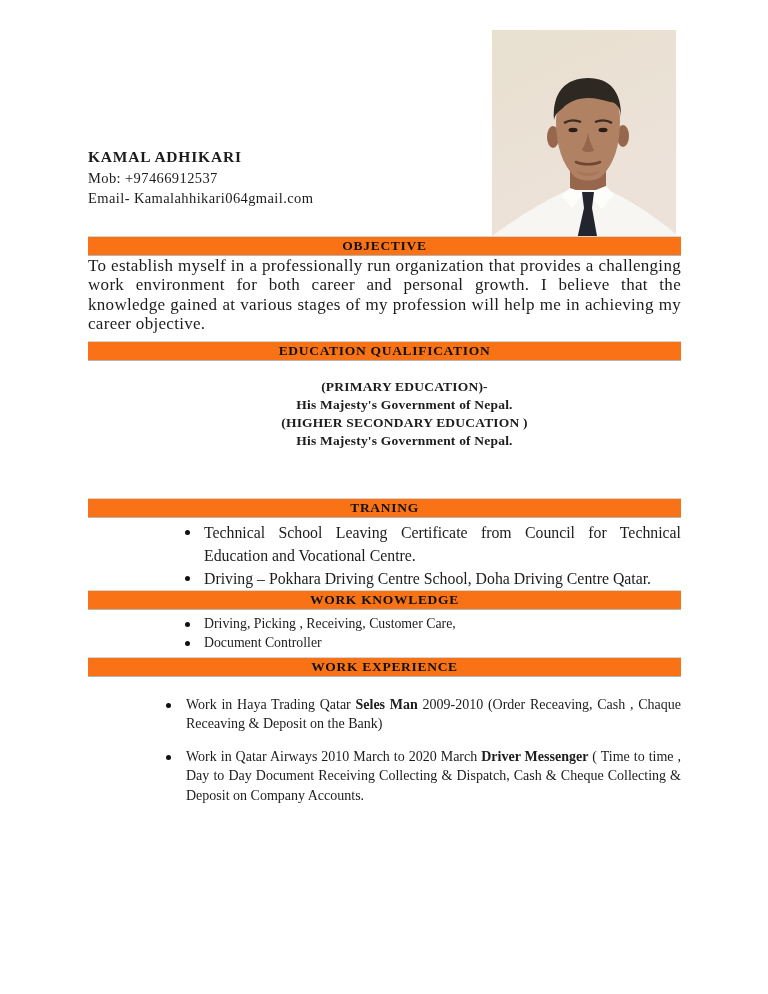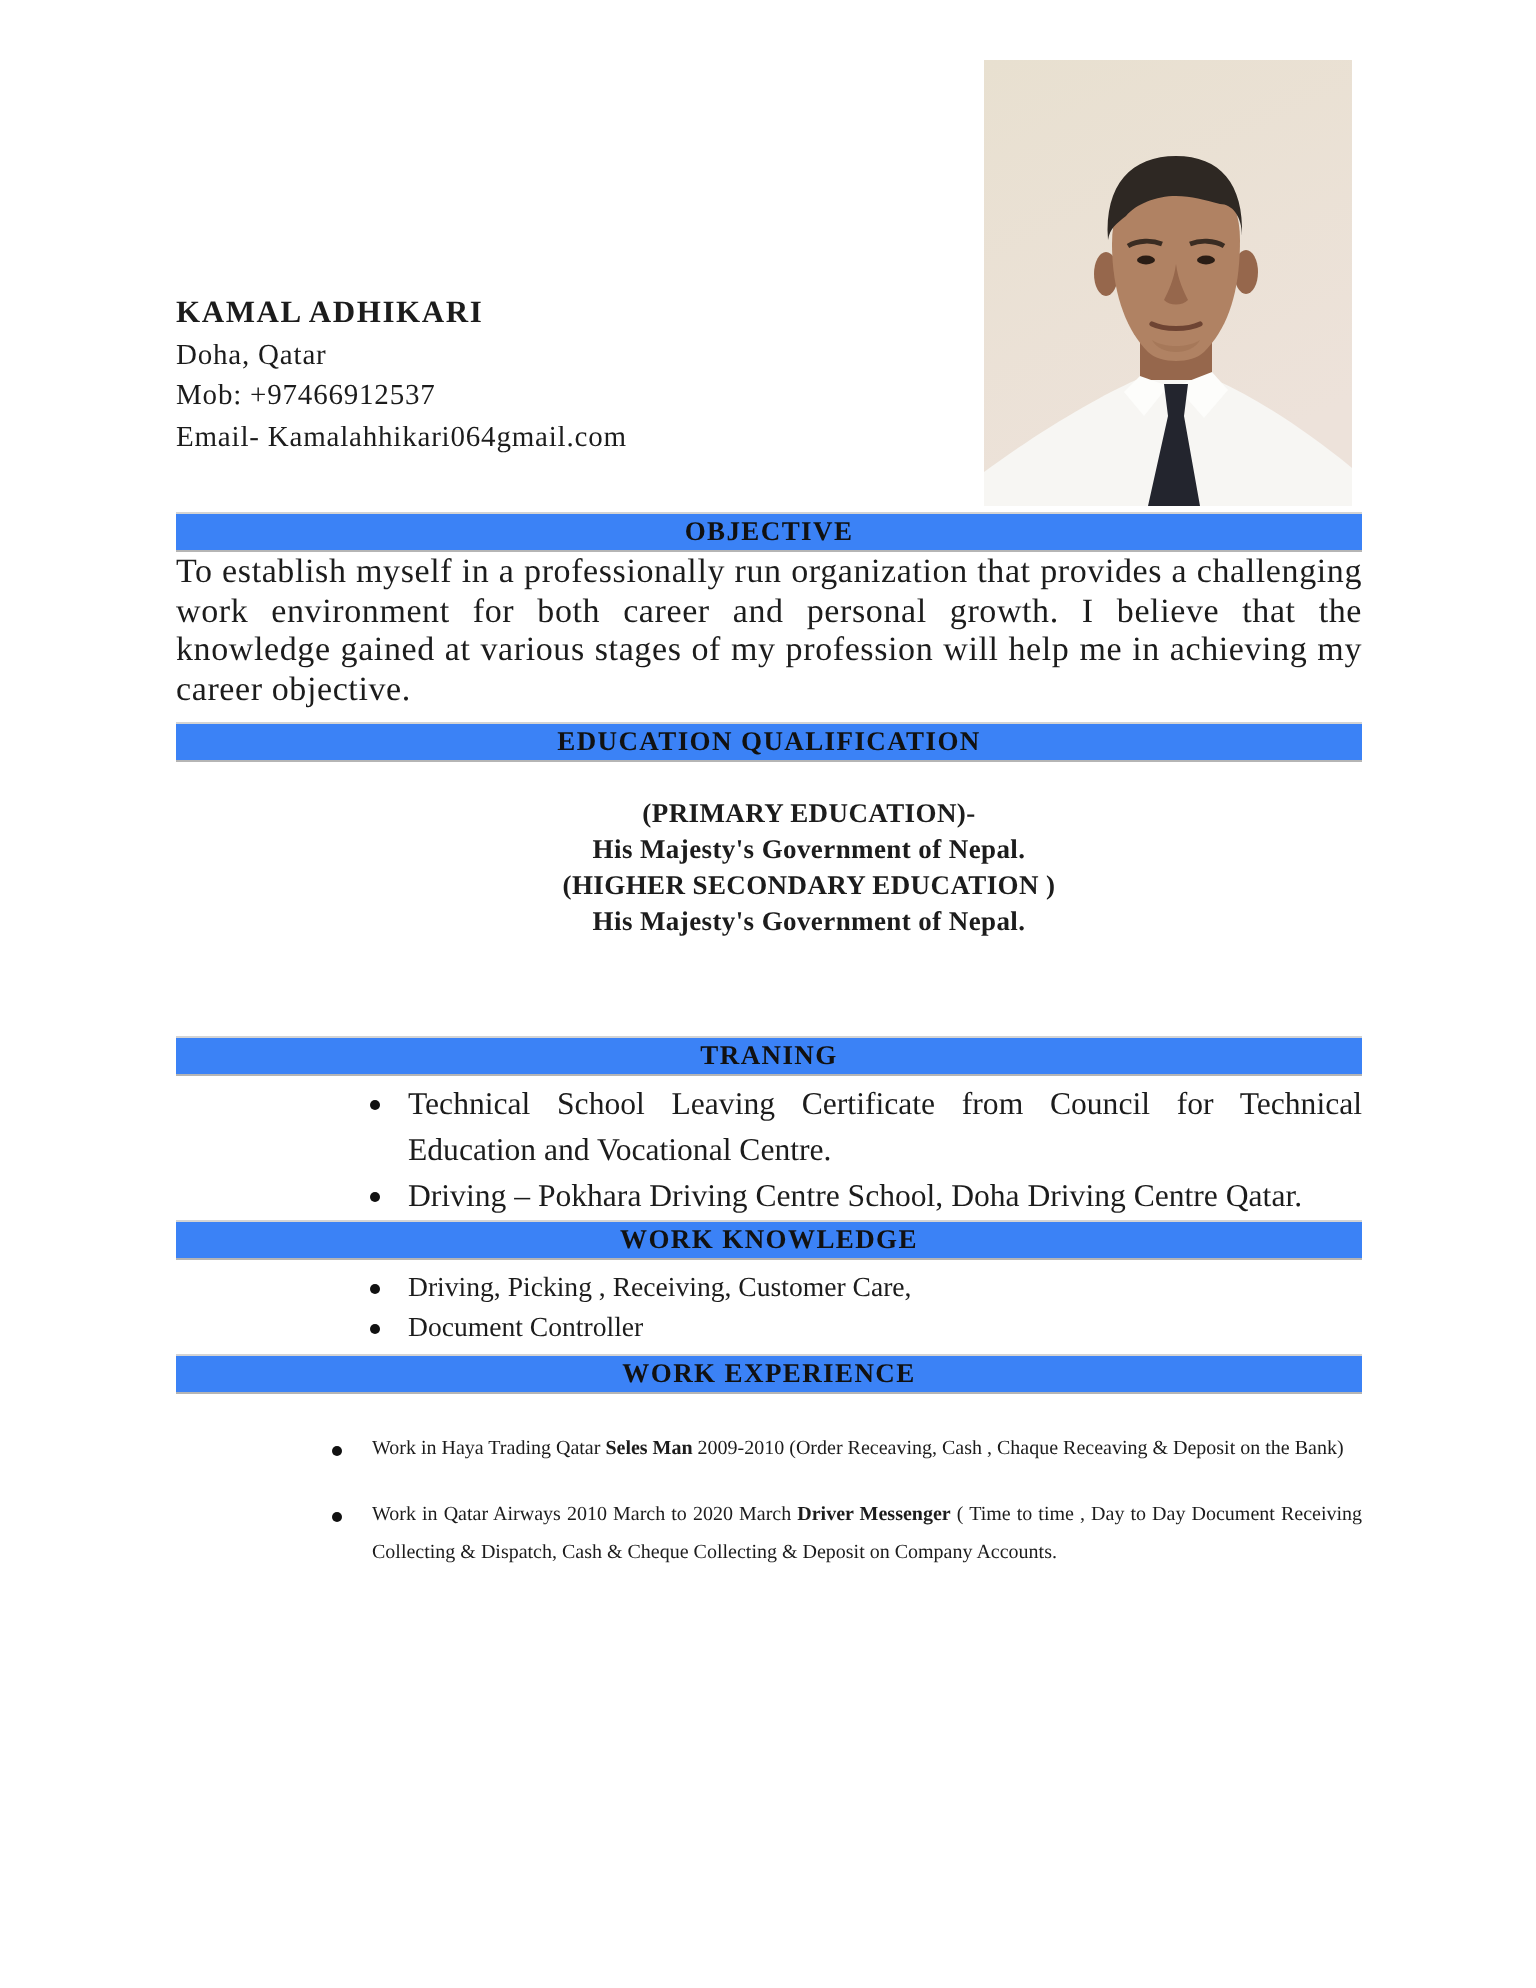--- a/index.html
+++ b/index.html
@@ -17,42 +17,42 @@
     width:184px; height:223px;
   }
   .photo-frame svg { display:block; width:100%; height:100%; }
   .content {
     position:absolute; left:88px; top:0;
     width:593px;
   }
   .identity { margin-top:147px; font-size:14.5px; line-height:20.5px; letter-spacing:0.4px; }
   .identity .name { font-size:15.5px; font-weight:bold; letter-spacing:0.8px; }
   .section-bar {
-    background:#3b82f6;
+    background:#f97316;
     border-top:1px solid #d4d4d4;
     border-bottom:1px solid #b5b5b5;
     height:20px; line-height:18px;
     text-align:center;
     font-weight:bold; font-size:13.5px; letter-spacing:0.7px;
     color:#111;
   }
   .bar-objective   { margin-top:27px; }
   .objective-text  { font-size:17px; line-height:19.5px; text-align:justify; letter-spacing:0.3px; }
   .bar-education   { margin-top:7px; }
   .education-block { margin-top:17px; margin-left:40px; font-weight:bold; font-size:13.5px; line-height:18px; letter-spacing:0.2px;text-align:center; }
   .bar-training    { margin-top:48px; }
   ul.training-list { margin-top:3px; margin-left:95px; width:498px; list-style:none; font-size:15.8px; line-height:23px; text-align:justify; }
   ul.training-list li { position:relative; padding-left:21px; }
   ul.training-list li::before { content:""; position:absolute; left:2px; top:9px; width:5px; height:5px; border-radius:50%; background:#111; }
   .bar-knowledge   { margin-top:0px; }
   ul.knowledge-list { margin-top:4px; margin-left:95px; width:498px; list-style:none; font-size:13.8px; line-height:19.5px; }
   ul.knowledge-list li { position:relative; padding-left:21px; }
   ul.knowledge-list li::before { content:""; position:absolute; left:2px; top:8px; width:5px; height:5px; border-radius:50%; background:#111; }
   .bar-experience  { margin-top:4px; }
-  ul.experience-list { margin-top:18px; margin-left:75px; width:518px; list-style:none; font-size:10px; line-height:19.5px; text-align:justify; }
+  ul.experience-list { margin-top:18px; margin-left:75px; width:518px; list-style:none; font-size:14px; line-height:19.5px; text-align:justify; }
   ul.experience-list li { position:relative; padding-left:23px; margin-bottom:13px; }
   ul.experience-list li::before { content:""; position:absolute; left:3px; top:8px; width:5px; height:5px; border-radius:50%; background:#111; }
   ul.experience-list .bold { font-weight:bold; }
 </style>
 </head>
 <body>
 
 <div class="page">
 
   <div class="photo-frame">
@@ -93,21 +93,20 @@
       <path d="M84 132 C90 135 102 135 108 132" stroke="#6e4433" stroke-width="2.6" fill="none" stroke-linecap="round"></path>
 
       <path d="M84 140 C90 144 102 144 108 140 C104 148 88 148 84 140 Z" fill="#9c6d50" opacity="0.5"></path>
     </svg>
   </div>
 
   <div class="content">
 
     <div class="identity">
       <div class="name">KAMAL ADHIKARI</div>
-      <div>Doha, Qatar</div>
       <div>Mob: +97466912537</div>
       <div>Email- Kamalahhikari064gmail.com</div>
     </div>
 
     <div class="section-bar bar-objective">OBJECTIVE</div>
     <p class="objective-text">To establish myself in a professionally run organization that provides a challenging work environment for both career and personal growth. I believe that the knowledge gained at various stages of my profession will help me in achieving my career objective.</p>
 
     <div class="section-bar bar-education">EDUCATION QUALIFICATION</div>
     <div class="education-block">
       <div>(PRIMARY EDUCATION)-</div>

